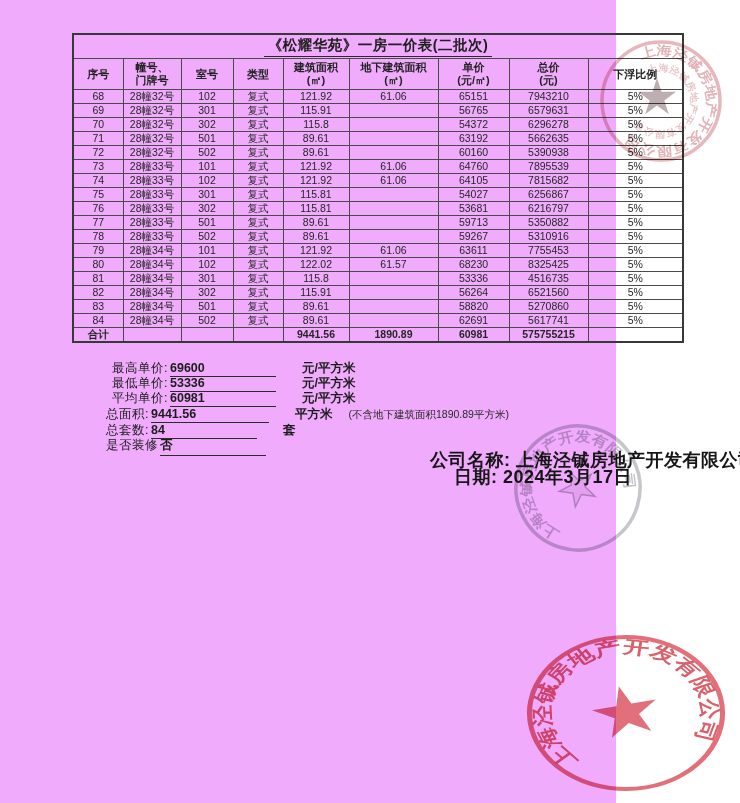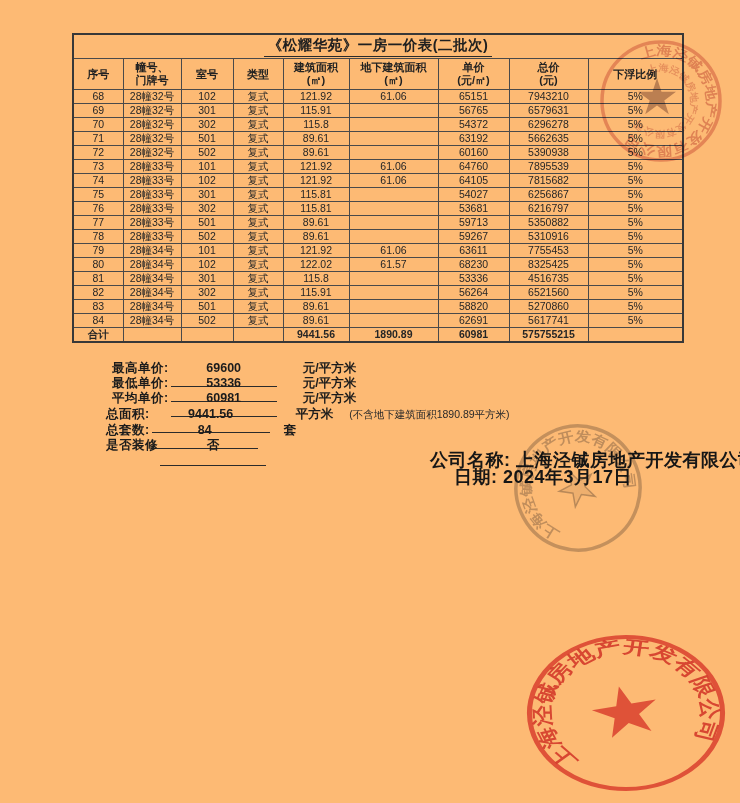--- a/index.html
+++ b/index.html
@@ -1,38 +1,38 @@
 <!DOCTYPE html>
 <html><head>
 <meta charset="utf-8">
 <style>
   html,body{margin:0;padding:0;background:#ffffff;}
   body{width:740px;height:803px;overflow:hidden;font-family:"Liberation Sans",sans-serif;}
-  .sheet{position:relative;width:740px;height:803px;background:#fdba74;color:#1d1d1d;}
+  .sheet{position:relative;width:616px;height:803px;background:#f0abfc;color:#1d1d1d;}
 
   
   table.price-table{position:absolute;left:72px;top:33px;width:610px;border-collapse:collapse;
     table-layout:fixed;border:2px solid #383838;background:transparent;}
   table.price-table td, table.price-table th{border:1px solid #4a4a4a;padding:0 1px;
     text-align:center;vertical-align:middle;overflow:hidden;white-space:nowrap;}
   .title-cell{height:23px;border-bottom:1.5px solid #383838;}
   .doc-title{display:inline-block;font-size:14.5px;font-weight:600;letter-spacing:.5px;
     border-bottom:1.5px solid #2a2a2a;padding:0 4px 1px 4px;color:#202020;}
   thead th{height:30px;font-size:11px;font-weight:600;color:#222;line-height:1.15;}
   thead .h1,thead .h2{display:block;}
   thead .h2:empty{display:none;}
   tbody td{height:13px;font-size:10.5px;color:#262626;line-height:1;}
   tbody tr[data-name="table-total-row"] td{font-weight:600;}
 
   
   .sum-row{position:absolute;left:112px;font-size:12.5px;color:#1c1c1c;white-space:nowrap;z-index:2;}
   .sum-row.indent{left:106px;}
-  .sum-label{display:inline-block;font-weight:700;letter-spacing:.5px;}
-  .sum-value{display:inline-block;width:106px;text-align:center;font-weight:600;
-    border-bottom:1.5px solid #2b2b2b;padding-bottom:11px;margin-left:2px;}
+  .sum-label{display:inline-block;font-weight:400;letter-spacing:.5px;}
+  .sum-value{display:inline-block;width:106px;font-weight:600;
+    border-bottom:1.5px solid #2b2b2b;padding-bottom:1px;margin-left:2px;}
   .sum-unit{display:inline-block;margin-left:26px;font-weight:600;}
   .sum-note{display:inline-block;margin-left:16px;font-size:10.5px;color:#2a2a2a;}
   .sum-unit:empty,.sum-note:empty{display:none;}
 
   
   .company{position:absolute;left:430px;top:452px;font-size:18px;color:#161616;z-index:2;white-space:nowrap;}
   .company-line{line-height:17px;font-weight:600;letter-spacing:.5px;}
   .company-line.date{margin-left:24px;}
 
   

